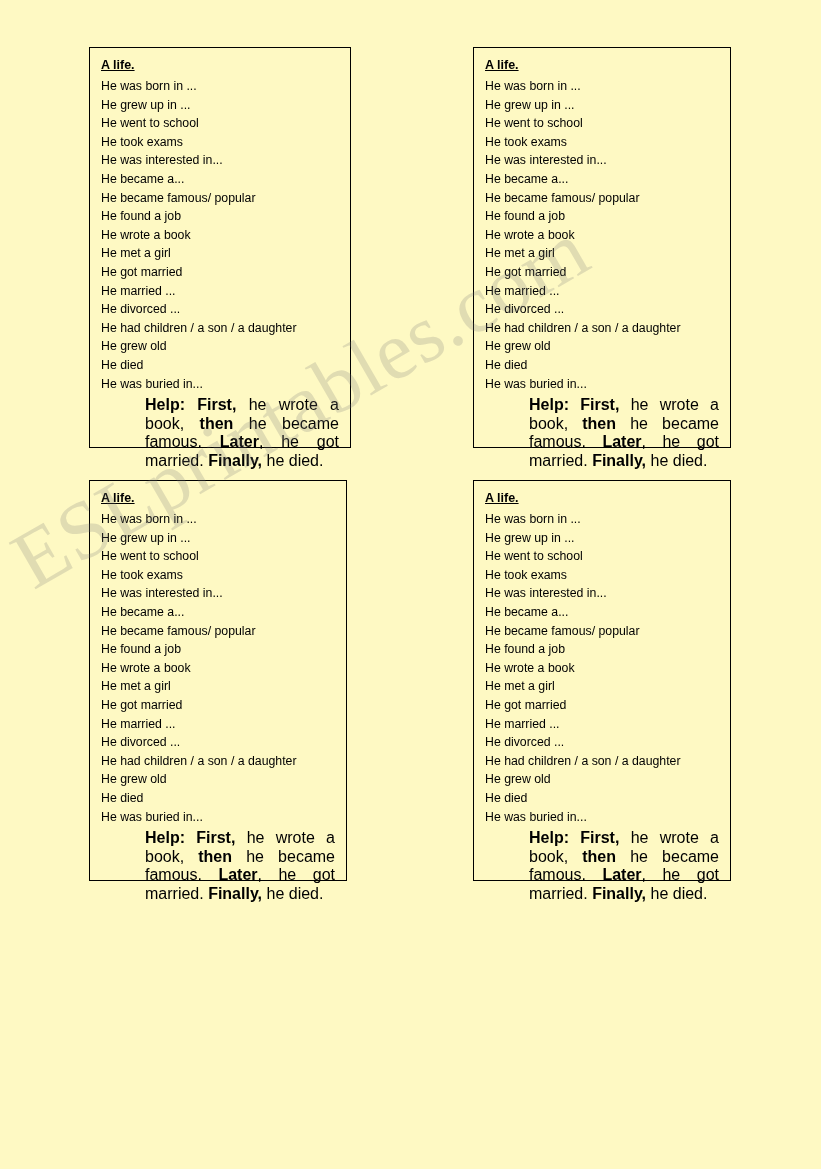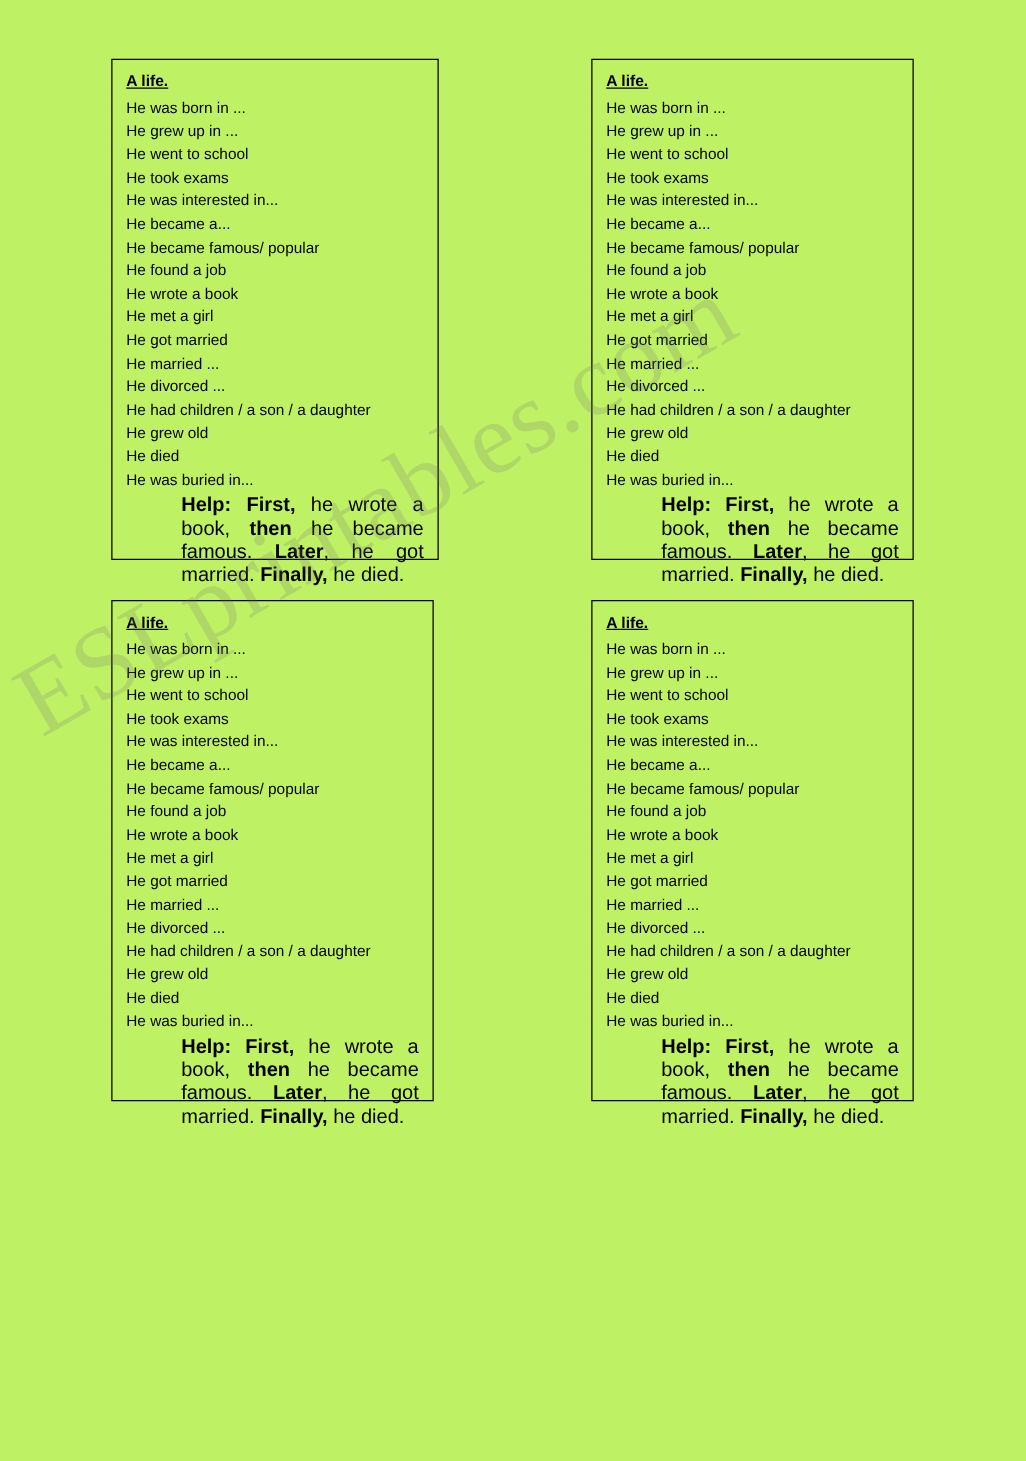--- a/index.html
+++ b/index.html
@@ -14,21 +14,21 @@
     font-family: "Liberation Sans", sans-serif;
     overflow: hidden;
   }
 
   .page {
     position: absolute;
     left: 0;
     top: 0;
     width: 821px;
     height: 1169px;
-    background: #bef264;
+    background: #fef9c3;
   }
 
   .watermark {
     position: absolute;
     left: 0;
     top: 0;
     width: 821px;
     height: 1169px;
     pointer-events: none;
     z-index: 5;

